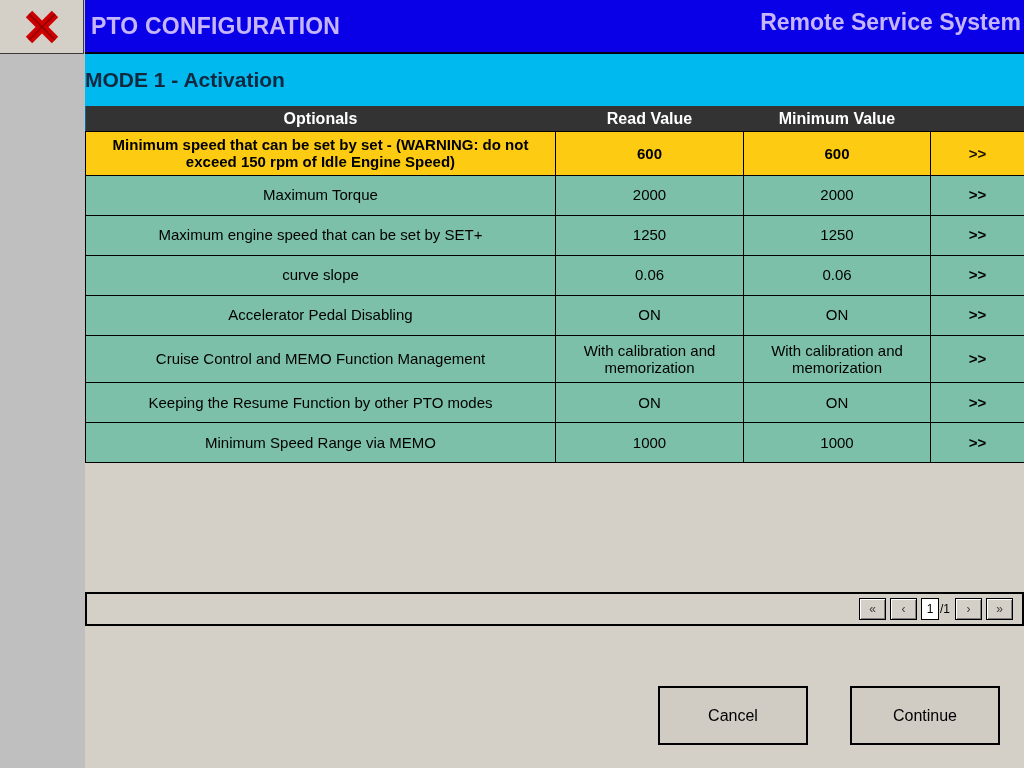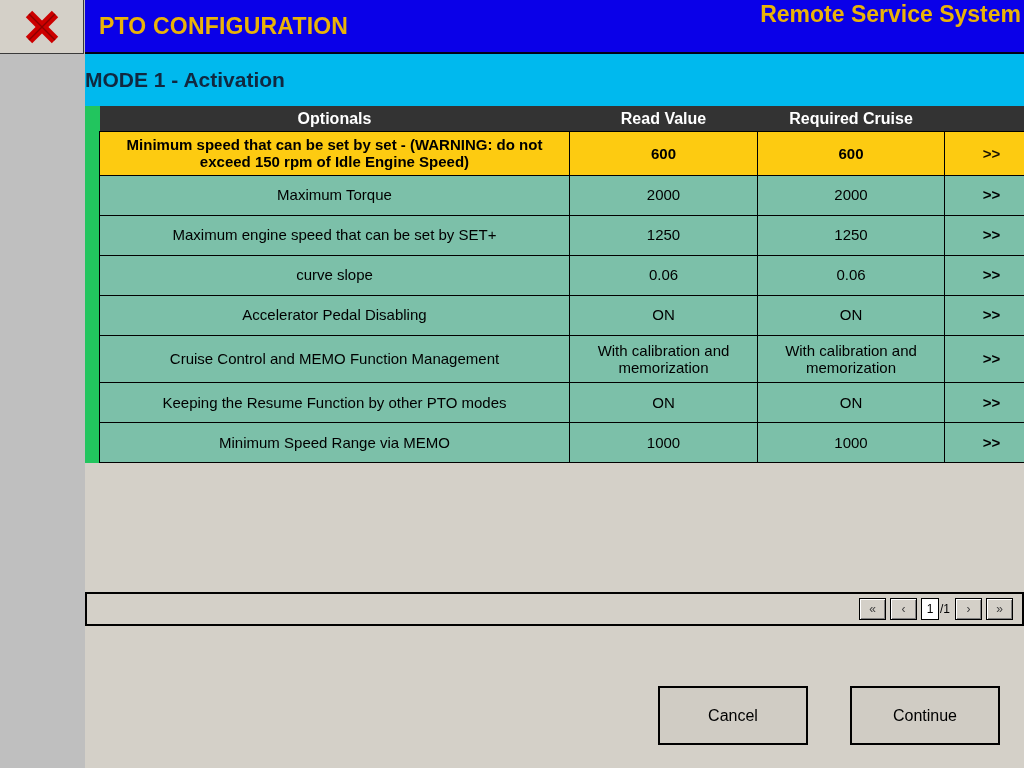--- a/index.html
+++ b/index.html
@@ -52,53 +52,53 @@
   #title-bar {
     position: relative;
     height: 54px;
     background: #0a00e8;
     border-bottom: 2px solid #000018;
     display: flex;
     align-items: center;
     box-sizing: border-box;
   }
   #app-title {
-    color: #eab308;
+    color: #c4b5fd;
     font-size: 23px;
     font-weight: bold;
-    margin-left: 14px;
+    margin-left: 6px;
     letter-spacing: .2px;
   }
   #brand-title {
-    color: #eab308;
+    color: #c4b5fd;
     font-size: 23px;
     font-weight: bold;
     position: absolute;
     right: 3px;
-    top: 1px;
+    top: 9px;
   }
 
   #mode-bar {
     height: 52px;
     background: #00b9ee;
     display: flex;
     align-items: center;
     box-sizing: border-box;
   }
   #mode-title {
     color: #102840;
     font-size: 21px;
     font-weight: bold;
     margin-left: 0;
   }
 
   
   #table-wrap {
-    padding: 0 0 0 14px;
-    background: #22c55e;
+    padding: 0 0 0 0;
+    background: #0369a1;
   }
   table.grid {
     border-collapse: collapse;
     table-layout: fixed;
     width: 939px;
     margin: 0;
   }
   table.grid col.c-opt  { width: 470px; }
   table.grid col.c-read { width: 188px; }
   table.grid col.c-req  { width: 187px; }
@@ -257,21 +257,21 @@
       <colgroup>
         <col class="c-opt">
           <col class="c-read">
           <col class="c-req">
           <col class="c-arrow">
       </colgroup>
       <thead>
         <tr>
           <th>Optionals</th>
           <th>Read Value</th>
-          <th>Required Cruise</th>
+          <th>Minimum Value</th>
           <th class="arrow-head"></th>
         </tr>
       </thead>
       <tbody id="table-body">
           <tr class="row-warning">
             <td class="opt-cell">Minimum speed that can be set by set - (WARNING: do not exceed 150 rpm of Idle Engine Speed)</td>
             <td>600</td>
             <td>600</td>
             <td class="arrow-cell">&gt;&gt;</td>
           </tr>

